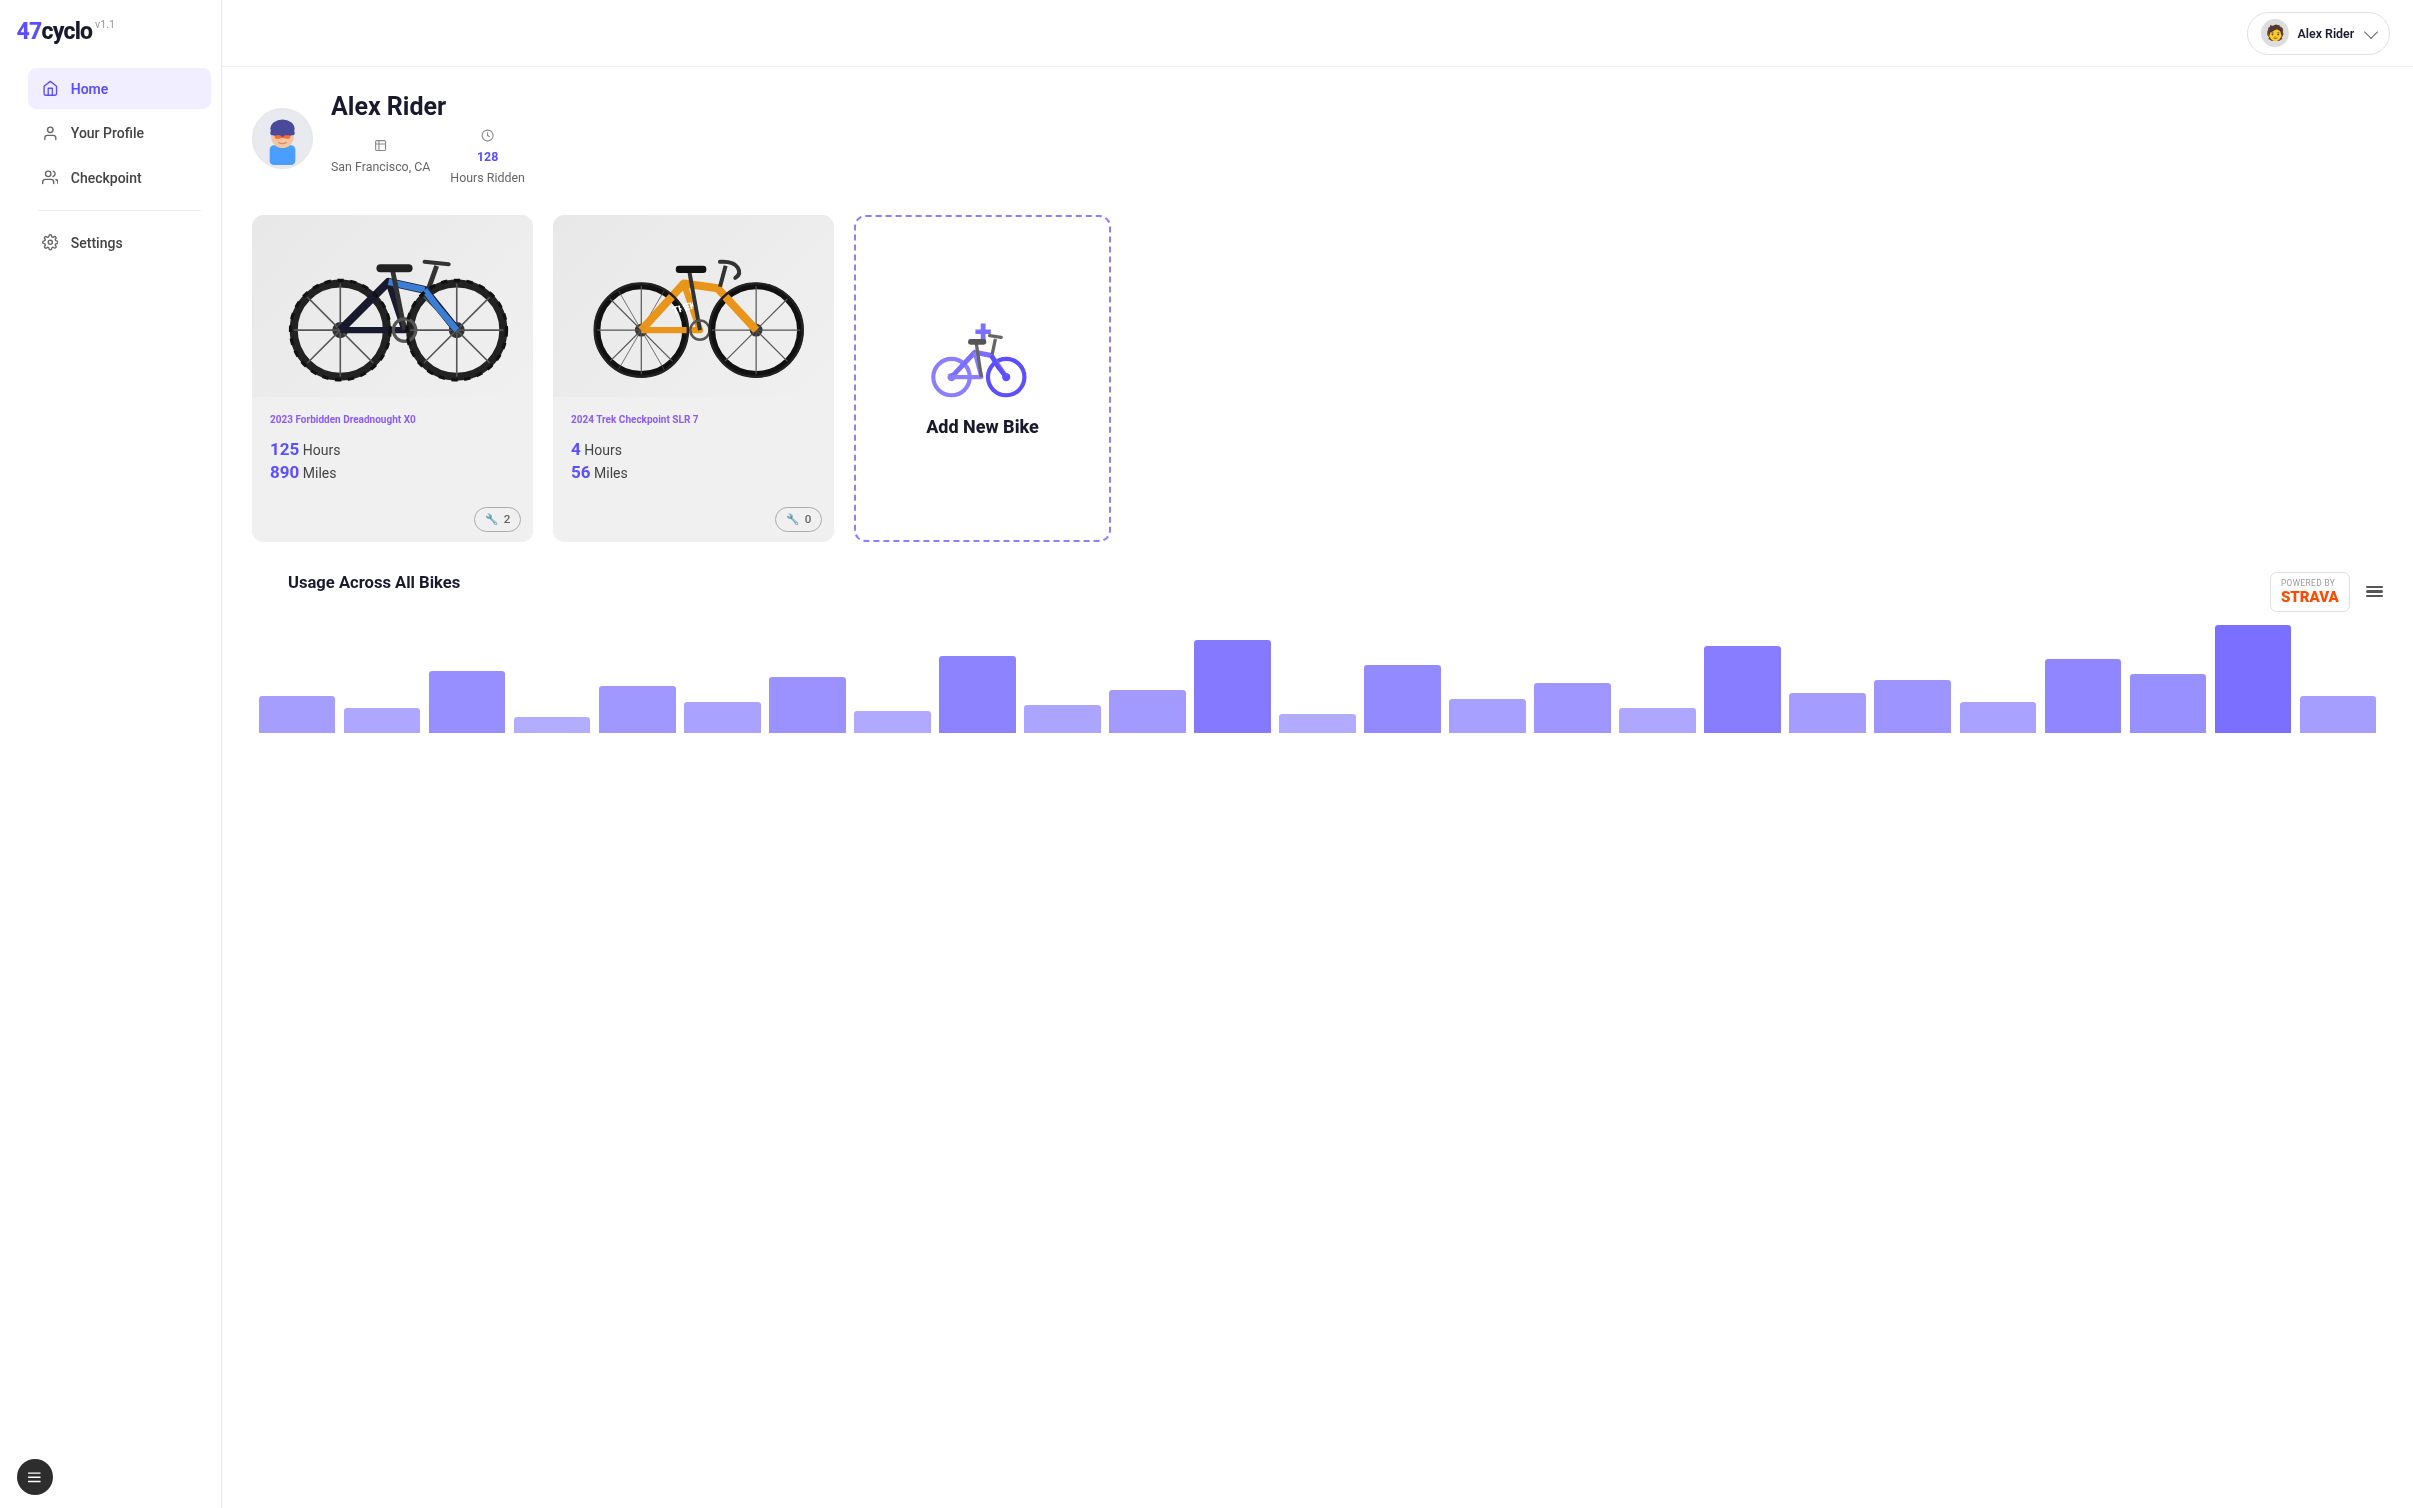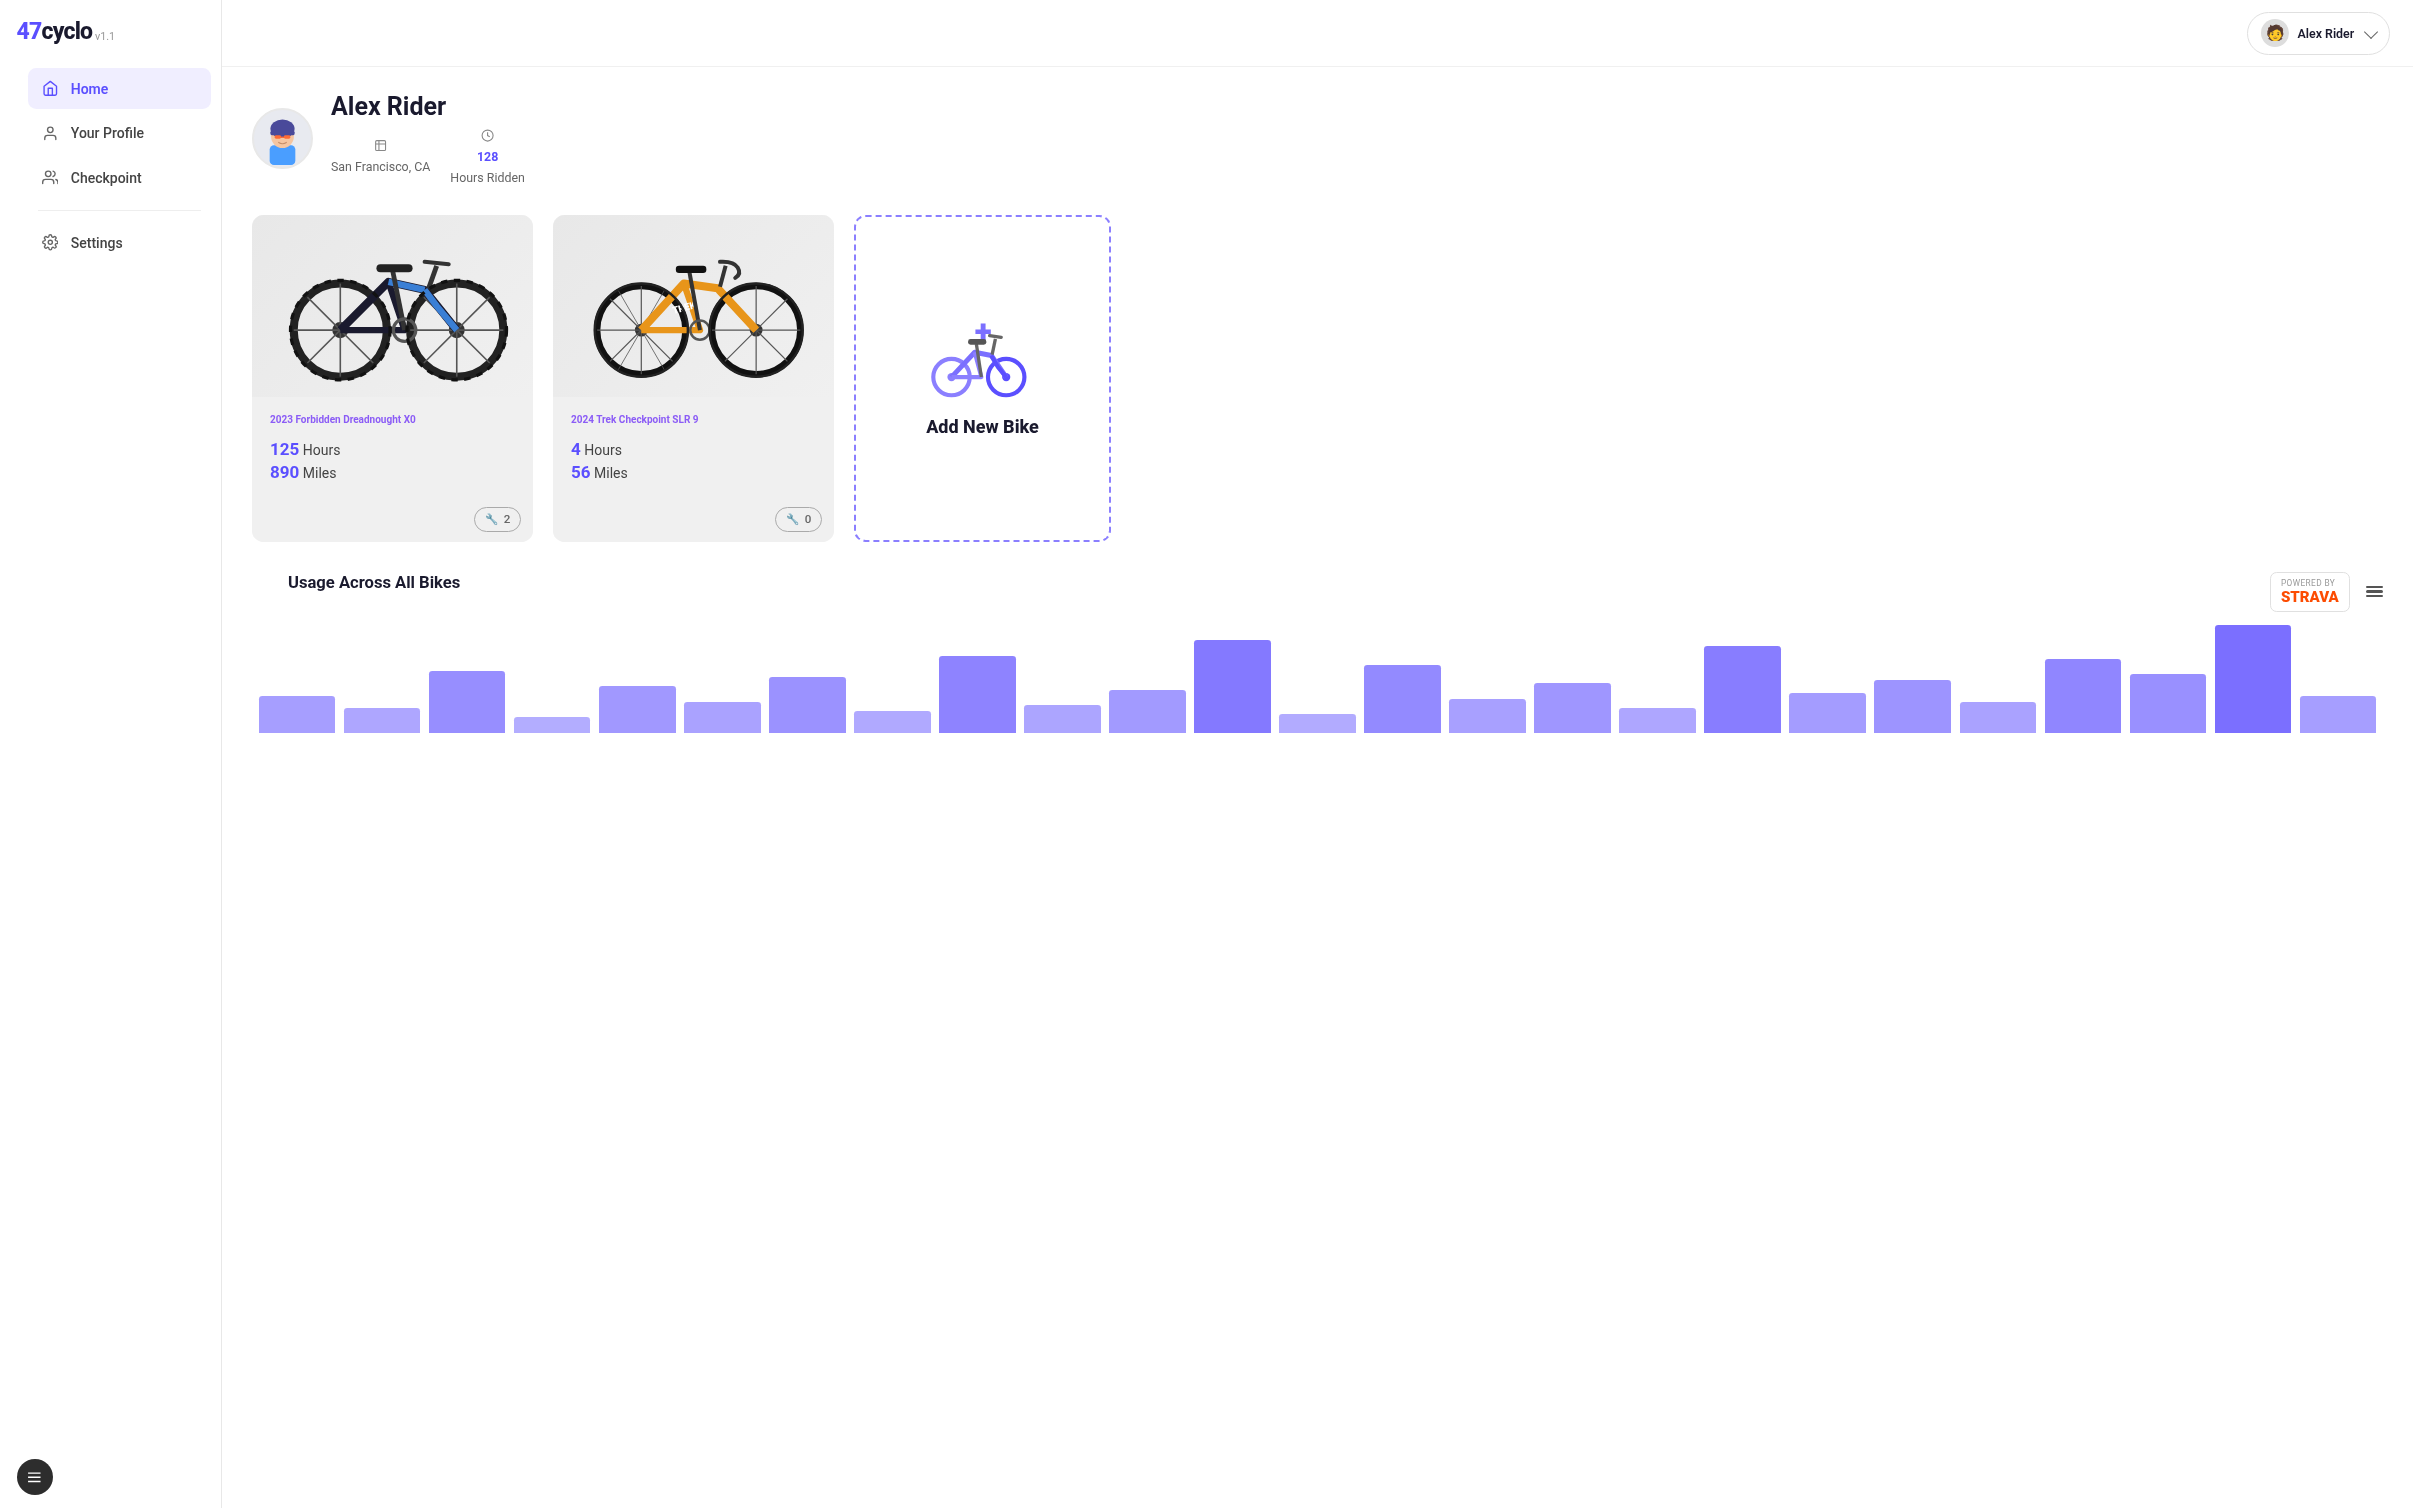--- a/index.html
+++ b/index.html
@@ -29,21 +29,21 @@
       color: #1a1a2e;
       letter-spacing: -0.8px;
     }
     .logo-accent { color: #5b4fff; }
     .logo-version {
       font-size: 10.8px;
       font-weight: 400;
       color: #999;
       margin-left: 1.7px;
       align-self: flex-start;
-      margin-top: 12px;
+      margin-top: 0;
     }
     .sidebar-nav {
       flex: 1;
       padding: 0 10px;
       display: flex;
       flex-direction: column;
       gap: 3.3px;
       margin-left: 18px;
     }
     .nav-item {
@@ -571,21 +571,21 @@
             <line x1="193" y1="76" x2="200" y2="50" stroke="#333" stroke-width="5"></line>
             <path d="M193 45 Q210 44 215 52 Q220 60 212 65" stroke="#333" stroke-width="5" fill="none" stroke-linecap="round"></path>
 
             <circle cx="168" cy="130" r="12" fill="none" stroke="#555" stroke-width="3"></circle>
 
             <circle cx="95" cy="130" r="58" fill="none" stroke="#222" stroke-width="3"></circle>
             <circle cx="238" cy="130" r="58" fill="none" stroke="#222" stroke-width="3"></circle>
           </svg>
         </div>
         <div class="bike-info">
-          <div class="bike-name">2024 Trek Checkpoint SLR 9</div>
+          <div class="bike-name">2024 Trek Checkpoint SLR 7</div>
           <div class="bike-stat">
             <span class="bike-stat-num">4</span>
             <span>Hours</span>
           </div>
           <div class="bike-stat">
             <span class="bike-stat-num">56</span>
             <span>Miles</span>
           </div>
         </div>
         <div class="bike-footer">

